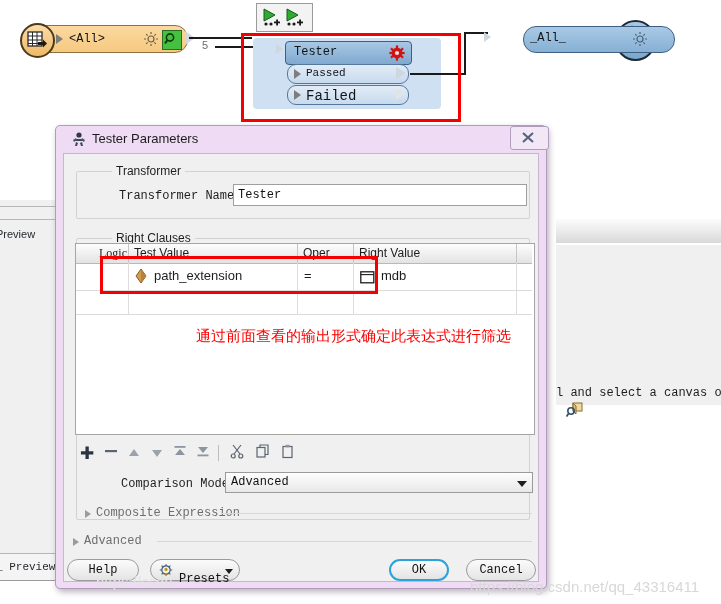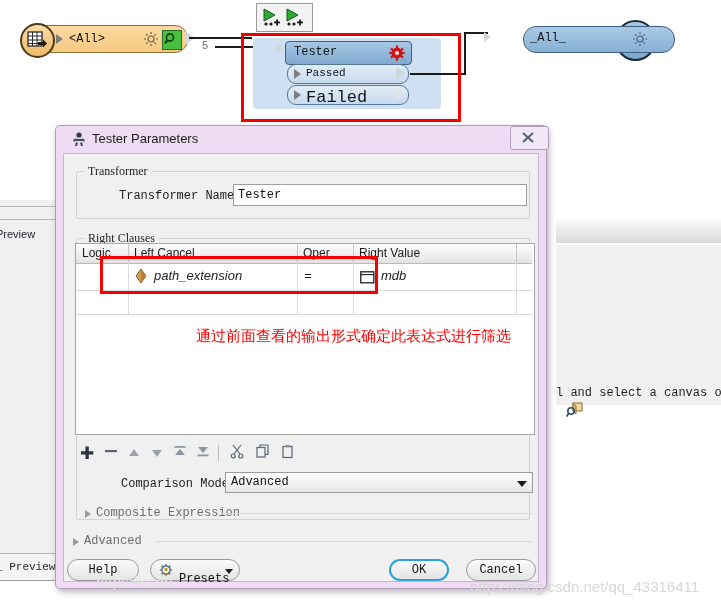--- a/index.html
+++ b/index.html
@@ -103,40 +103,41 @@
   #dialog-title{position:absolute;left:36px;top:5px;color:#1d1d1d;font-size:13px;}
   #dialog-icon{position:absolute;left:14px;top:5px;width:18px;height:16px;}
   #dialog-close{
     position:absolute;left:510px;top:126px;width:37px;height:22px;
     background:#f2e7f6;border:1px solid #b39dbd;border-radius:3px;
   }
 
   .groupbox{position:absolute;border:1px solid #d2d2d2;border-radius:2px;}
   .group-title{
     position:absolute;background:#f0f0f0;padding:0 4px;color:#1d1d1d;font-size:12px;
-    font-family:Liberation Serif, serif;
+    font-family:Liberation Sans, sans-serif;
+    margin-left:28px;
   }
 
   .field-label{position:absolute;color:#1d1d1d;font-size:12px;font-family:"Liberation Mono",monospace;}
   .textinput{
     position:absolute;background:#ffffff;border:1px solid #9f9f9f;
     font-family:"Liberation Mono",monospace;font-size:12px;color:#111;
     padding:2px 4px;box-sizing:border-box;
   }
 
   
   #clause-table{position:absolute;left:75px;top:243px;width:458px;height:190px;background:#fff;border:1px solid #a5a5a5;}
   #table-header{position:absolute;left:0;top:0;width:456px;height:19px;background:linear-gradient(#fdfdfd,#e3e3e3);border-bottom:1px solid #b9b9b9;}
   .th{
     position:absolute;top:2px;color:#1d1d1d;font-size:12px;font-family:"Liberation Sans",sans-serif;white-space:nowrap;
   }
   .colsep{position:absolute;top:0;width:1px;height:19px;background:#c6c6c6;}
   .rowsep{position:absolute;left:0;width:456px;height:1px;background:#dcdcdc;}
   .cellsep{position:absolute;width:1px;background:#dcdcdc;}
-  .cell-text{position:absolute;color:#1d1d1d;font-size:13px;font-family:"Liberation Sans",sans-serif;white-space:nowrap;font-style:italic;}
+  .cell-text{position:absolute;color:#1d1d1d;font-size:13px;font-family:"Liberation Sans",sans-serif;white-space:nowrap;}
   #annotation-cn{
     position:absolute;left:196px;top:327px;color:#fe0000;font-size:15px;
     font-family:"DejaVu Sans",sans-serif;white-space:nowrap;letter-spacing:0px;
   }
 
   
   #clause-toolbar{position:absolute;left:80px;top:443px;width:220px;height:22px;}
   .tb-ico{position:absolute;color:#4b5560;font-size:15px;font-family:"DejaVu Sans",sans-serif;}
   #tb-sep{position:absolute;left:138px;top:2px;width:1px;height:16px;background:#bcbcbc;}
 
@@ -282,21 +283,21 @@
       </svg>
     </div>
   </div>
   <div class="tester-out" id="tester-passed">
     <div class="small-tri" style="left:6px;top:4px;"></div>
     <div class="node-label" style="left:18px;top:2px;font-size:11px;">Passed</div>
     <div class="out-tri" style="left:108px;top:2px;border-left-color:#cfd6dd;border-top-width:6px;border-bottom-width:6px;"></div>
   </div>
   <div class="tester-out" id="tester-failed">
     <div class="small-tri" style="left:6px;top:4px;"></div>
-    <div class="node-label" style="left:18px;top:2px;font-size:17px;">Failed</div>
+    <div class="node-label" style="left:18px;top:2px;font-size:14px;">Failed</div>
     <div class="out-tri" style="left:108px;top:2px;border-left-color:#dfe4e9;border-top-width:6px;border-bottom-width:6px;"></div>
   </div>
 
   <div class="conn-line" style="left:410px;top:73px;width:56px;height:2px;"></div>
   <div class="conn-line" style="left:464px;top:32px;width:2px;height:43px;"></div>
   <div class="conn-line" style="left:464px;top:32px;width:24px;height:2px;"></div>
 
   <div id="writer-circle">
     <svg width="33" height="33" viewBox="0 0 33 33">
       <circle cx="15" cy="13.5" r="8.2" fill="none" stroke="#16242f" stroke-width="3"></circle>
@@ -341,22 +342,22 @@
   <div class="group-title" style="left:28px;top:38px;">Transformer</div>
   <div class="field-label" style="left:63px;top:63px;">Transformer Name:</div>
   <input class="textinput" style="left: 177px; top: 58px; width: 294px; height: 22px;" value="Tester">
 
   <div class="groupbox" style="left:20px;top:112px;width:452px;height:280px;"></div>
   <div class="group-title" style="left:28px;top:105px;">Right Clauses</div>
 </div>
 
 <div id="clause-table">
   <div id="table-header">
-    <div class="th" style="left:6px;">Logic</div>
-    <div class="th" style="left:58px;">Left Cancel</div>
+    <div class="th" style="left:23px;font-family:Liberation Serif, serif;">Logic</div>
+    <div class="th" style="left:58px;">Test Value</div>
     <div class="th" style="left:227px;">Oper</div>
     <div class="th" style="left:283px;">Right Value</div>
     <div class="colsep" style="left:52px;"></div>
     <div class="colsep" style="left:221px;"></div>
     <div class="colsep" style="left:277px;"></div>
     <div class="colsep" style="left:440px;"></div>
   </div>
 
   <div style="position:absolute;left:0;top:19px;width:456px;height:27px;">
     <div class="cellsep" style="left:52px;top:0;height:27px;"></div>

